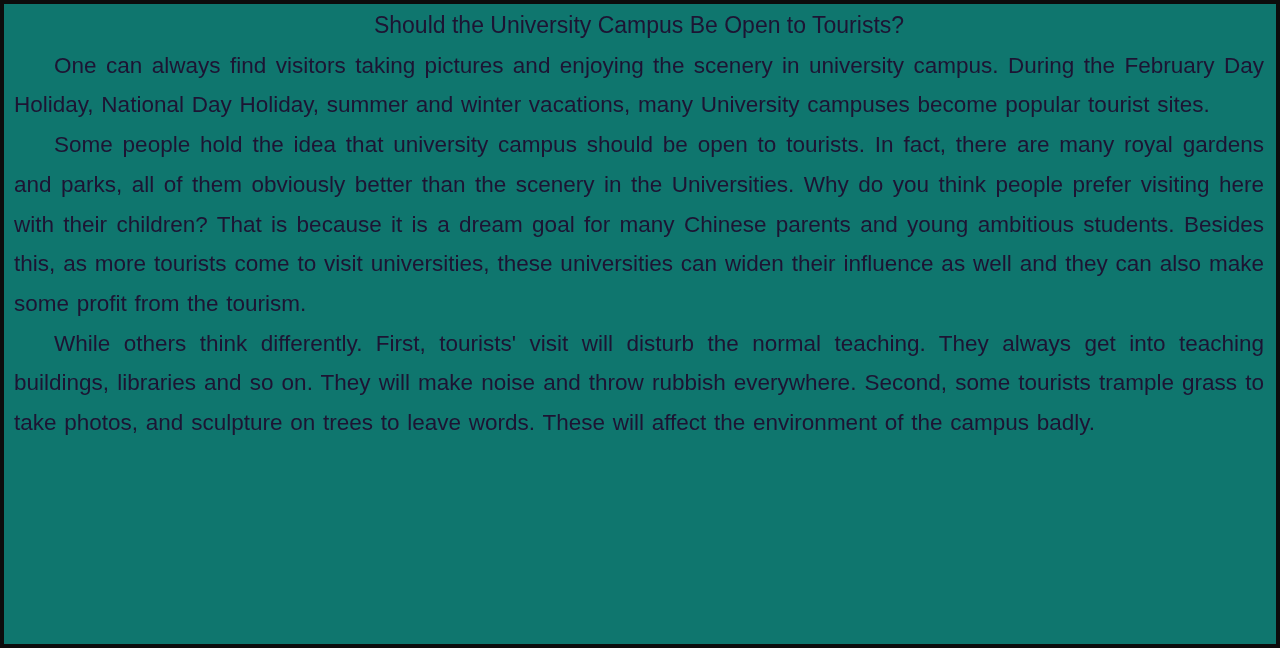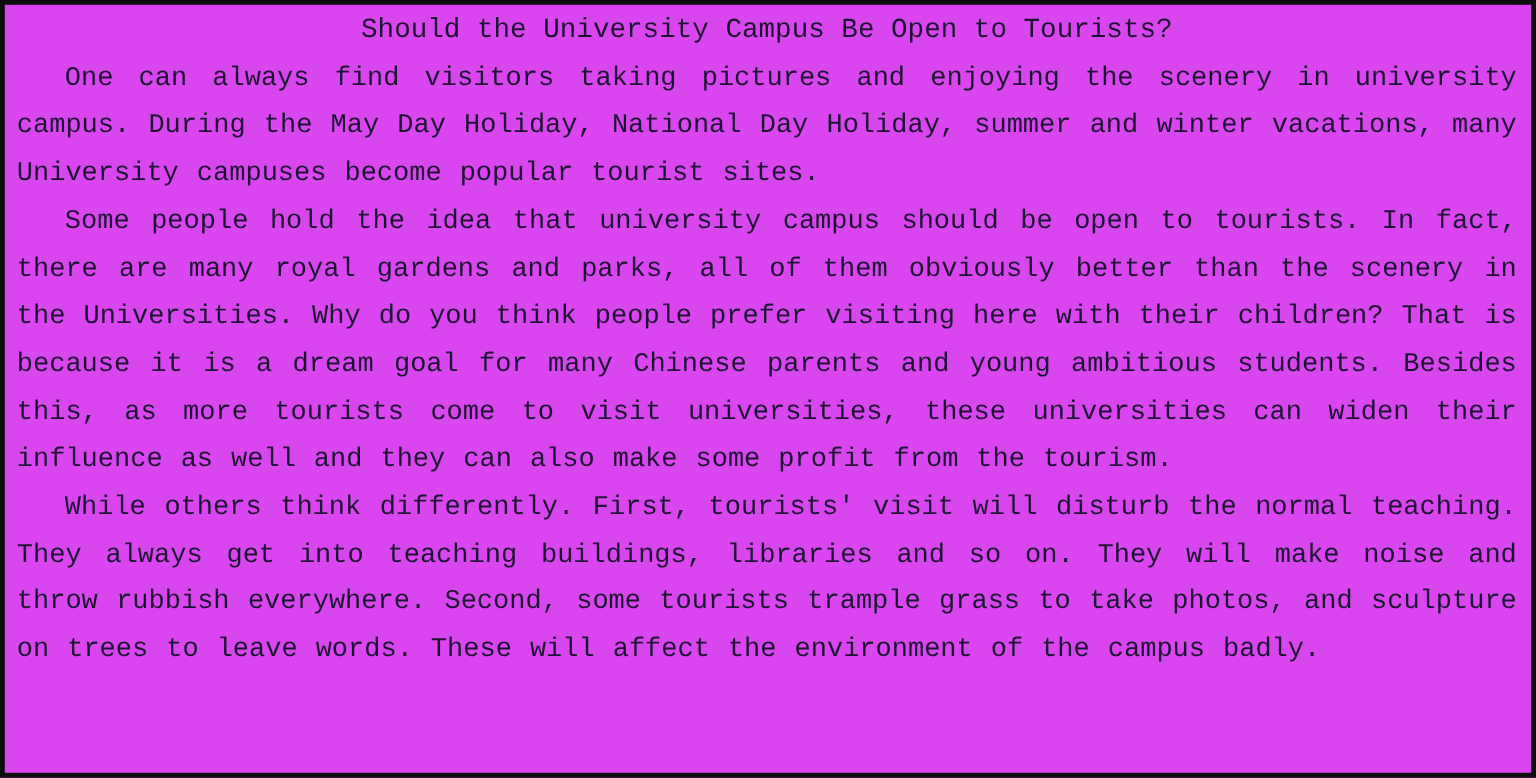--- a/index.html
+++ b/index.html
@@ -6,23 +6,23 @@
     margin: 0;
     padding: 0;
     background: #000;
   }
   .page {
     position: relative;
     width: 1280px;
     height: 648px;
     box-sizing: border-box;
     border: 4px solid #0c0c0c;
-    background: #d946ef;
+    background: #0f766e;
     overflow: hidden;
-    font-family: Liberation Mono, monospace;
+    font-family: Liberation Sans, sans-serif;
     color: #1d1433;
     padding: 2px 12px 0 10px;
   }
   .title {
     margin: 0;
     font-size: 23px;
     font-weight: normal;
     line-height: 39.7px;
     text-align: center;
     white-space: nowrap;
@@ -34,16 +34,16 @@
     text-align: justify;
     text-indent: 40px;
     word-spacing: 1.5px;
   }
 </style>
 </head>
 <body>
 
 <div class="page">
   <h1 class="title">Should the University Campus Be Open to Tourists?</h1>
-  <p class="para">One can always find visitors taking pictures and enjoying the scenery in university campus. During the May Day Holiday, National Day Holiday, summer and winter vacations, many University campuses become popular tourist sites.</p>
+  <p class="para">One can always find visitors taking pictures and enjoying the scenery in university campus. During the February Day Holiday, National Day Holiday, summer and winter vacations, many University campuses become popular tourist sites.</p>
   <p class="para">Some people hold the idea that university campus should be open to tourists. In fact, there are many royal gardens and parks, all of them obviously better than the scenery in the Universities. Why do you think people prefer visiting here with their children? That is because it is a dream goal for many Chinese parents and young ambitious students. Besides this, as more tourists come to visit universities, these universities can widen their influence as well and they can also make some profit from the tourism.</p>
   <p class="para">While others think differently. First, tourists' visit will disturb the normal teaching. They always get into teaching buildings, libraries and so on. They will make noise and throw rubbish everywhere. Second, some tourists trample grass to take photos, and sculpture on trees to leave words. These will affect the environment of the campus badly.</p>
 </div>
 
 </body></html>

